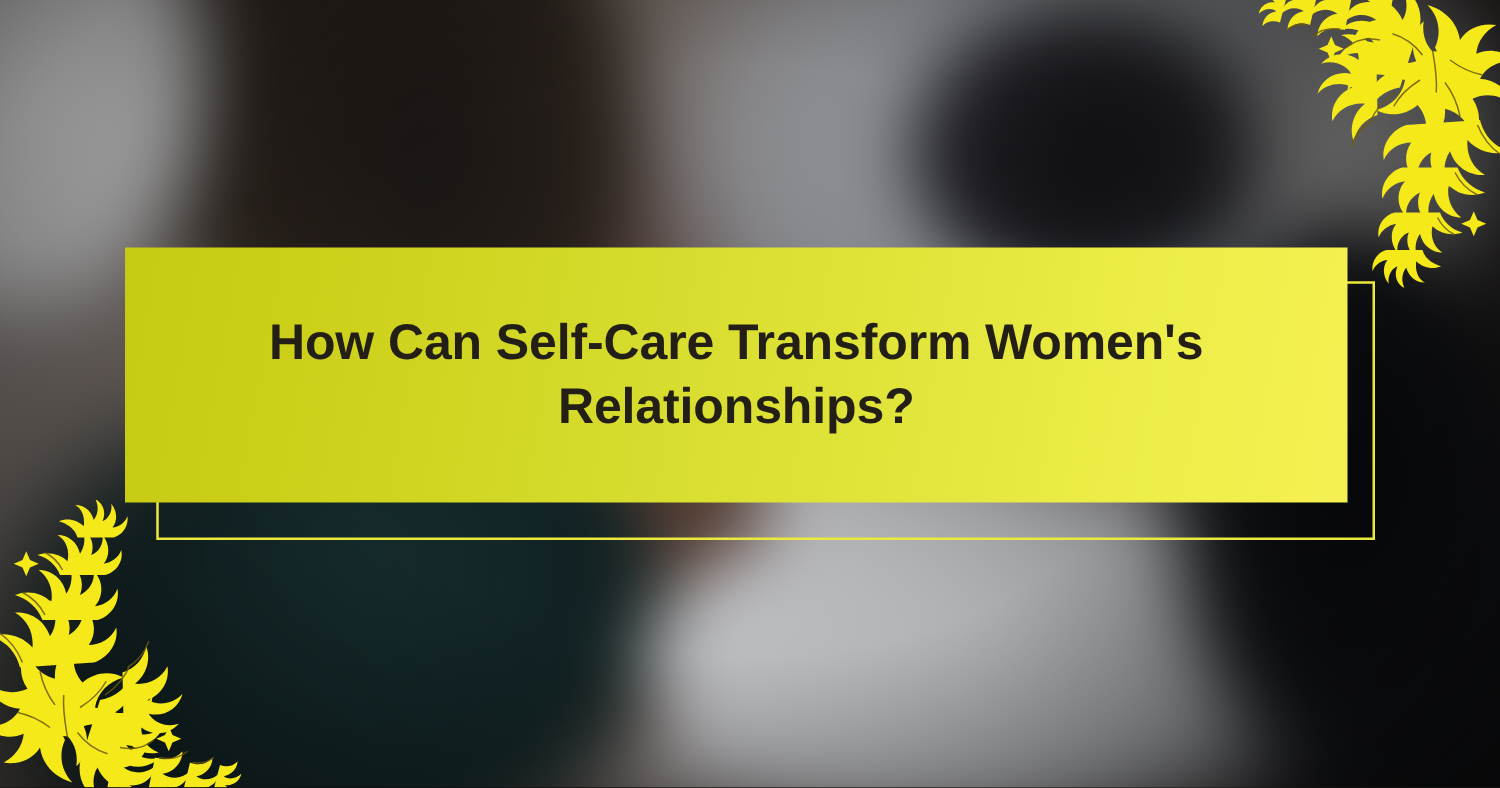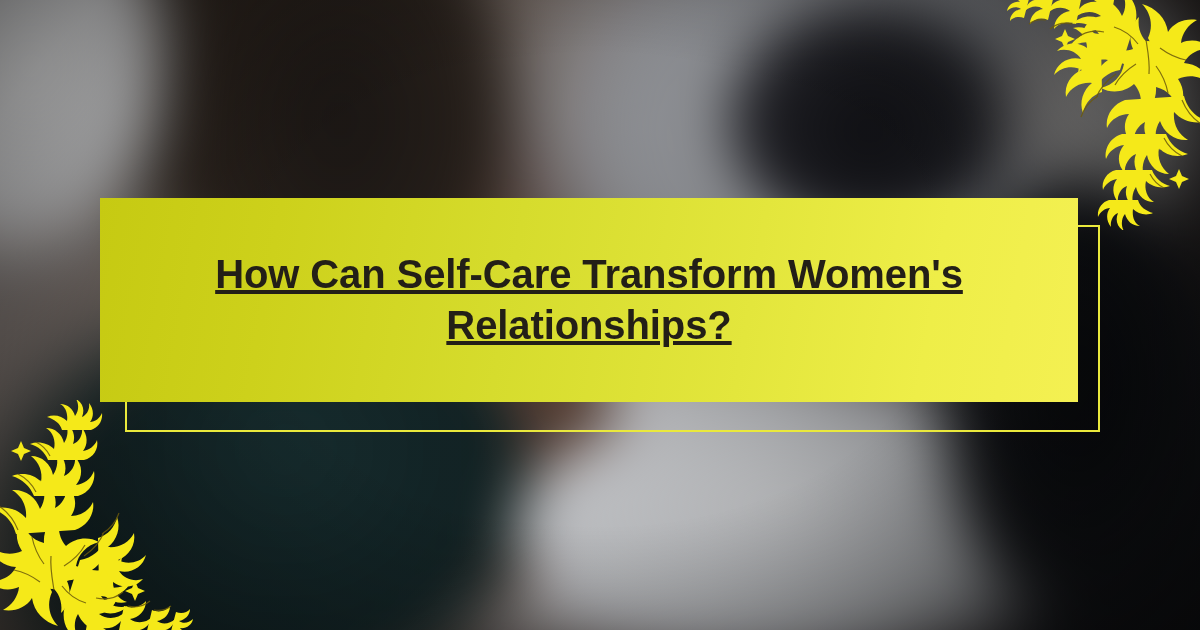--- a/index.html
+++ b/index.html
@@ -124,21 +124,20 @@
     padding: 10px 56px;
   }
   .title-text {
     color: #231f17;
     font-size: 40px;
     line-height: 1.28;
     font-weight: 700;
     text-align: center;
     letter-spacing: -0.1px;
     max-width: 800px;
-    text-decoration: underline;
   }
 
   
   .ornament {
     position: absolute;
     width: 230px;
     height: 230px;
     pointer-events: none;
   }
   .ornament.tr {

